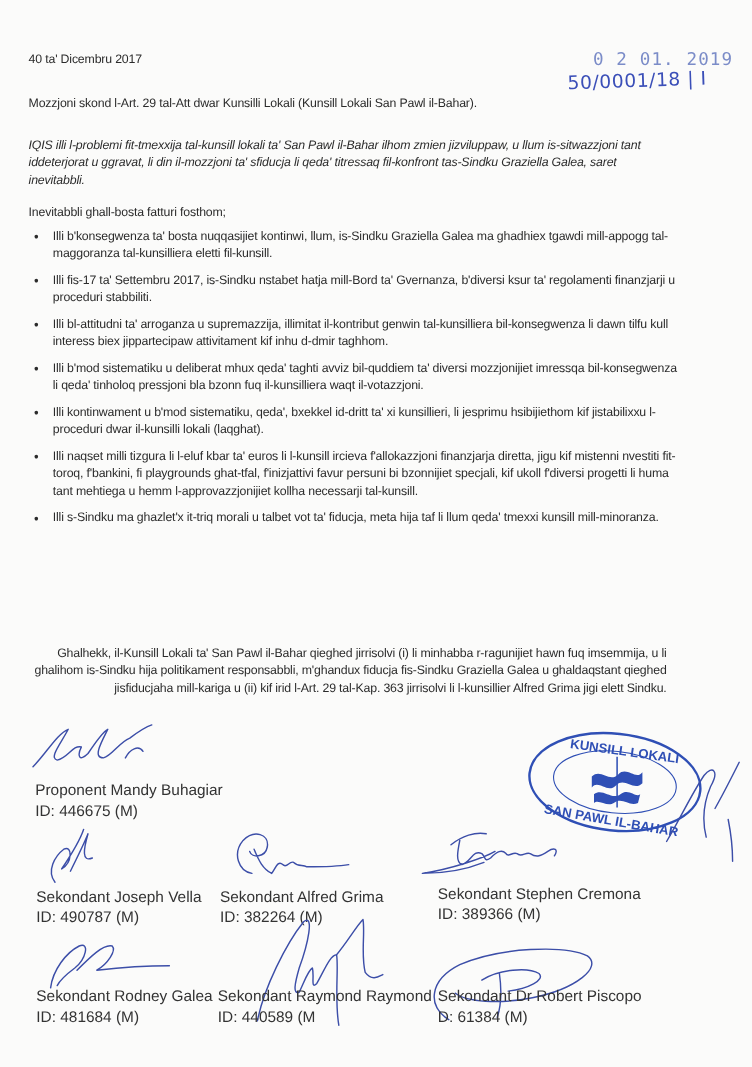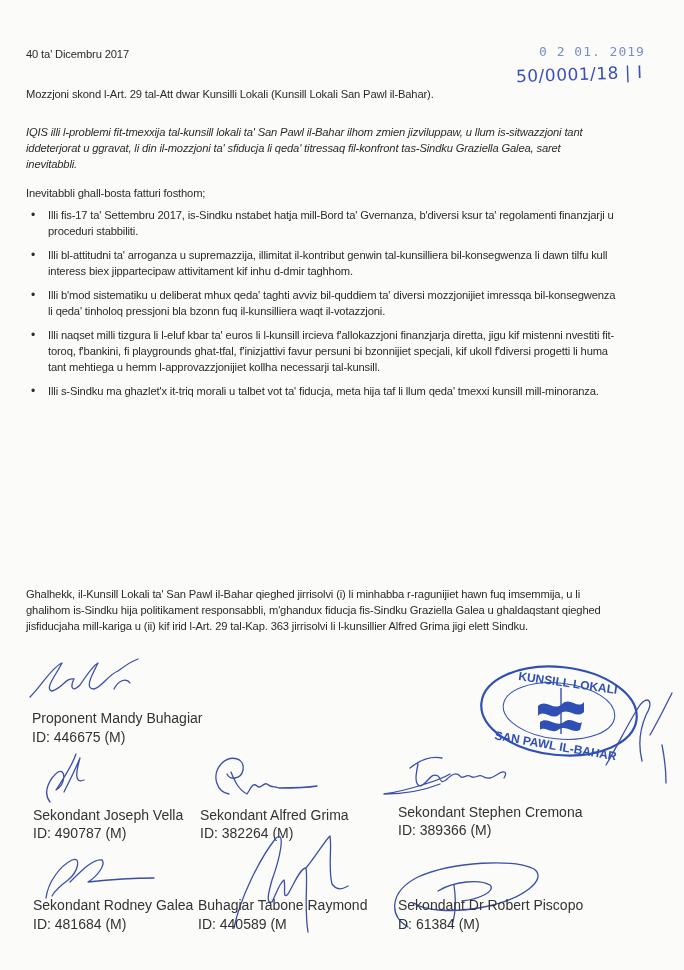--- a/index.html
+++ b/index.html
@@ -4,47 +4,49 @@
 <style>
   html, body { margin:0; padding:0; }
   body {
     width:684px; height:970px; background:#fbfbfa; position:relative; overflow:hidden;
     font-family:"Liberation Sans", sans-serif; color:#2a2a2a;
   }
   .abs { position:absolute; }
   .txt { font-size:11.2px; line-height:16px; letter-spacing:-0.15px; color:#2b2b2b; }
   #date { left:26px; top:46px; }
   #title { left:26px; top:86px; }
-  #stamp-date { left:539px; top:44px; font-family:"DejaVu Sans Mono", monospace; font-size:13px; color:#7b8cc8; letter-spacing:1px; }
+  #stamp-date { left:539px; top:44px; font-family:"DejaVu Sans Mono", monospace; font-size:16px; color:#7b8cc8; letter-spacing:1px; }
   #ref { left:516px; top:64px; font-family:"DejaVu Sans", sans-serif; font-size:17px; color:#3b4fb8; letter-spacing:0.5px; transform:rotate(-2deg); }
   #intro { left:26px; top:124px; width:560px;font-style:italic; }
   #lead { left:26px; top:185px; }
   #bullets { left:26px; top:207px; width:590px; margin:0; padding:0; list-style:none; }
   #bullets li { position:relative; padding-left:22px; margin-bottom:8px; }
   #bullets li::before { content:"\2022"; position:absolute; left:5px; top:0; font-size:12px; }
-  #resolution { left:26px; top:586px; width:580px; }
+  #resolution { left:26px; top:586px; width:580px;text-align:right; }
   .sig-label { font-size:14px; line-height:14px; color:#333; }
   .ink { fill:none; stroke:#3c4ea8; stroke-width:1.3; stroke-linecap:round; stroke-linejoin:round; }
   #seal { left:478px; top:662px; width:162px; height:98px; }
 </style>
 </head>
 <body>
 
 <div class="abs txt" id="date">40 ta' Dicembru 2017</div>
 <div class="abs" id="stamp-date">0 2  01. 2019</div>
 <div class="abs" id="ref">50/0001/18 | I</div>
 <div class="abs txt" id="title">Mozzjoni skond l-Art. 29 tal-Att dwar Kunsilli Lokali (Kunsill Lokali San Pawl il-Bahar).</div>
 
 <div class="abs txt" id="intro">IQIS illi l-problemi fit-tmexxija tal-kunsill lokali ta' San Pawl il-Bahar ilhom zmien jizviluppaw, u llum is-sitwazzjoni tant iddeterjorat u ggravat, li din il-mozzjoni ta' sfiducja li qeda' titressaq fil-konfront tas-Sindku Graziella Galea, saret inevitabbli.</div>
 <div class="abs txt" id="lead">Inevitabbli ghall-bosta fatturi fosthom;</div>
 
 <ul class="abs txt" id="bullets">
+  <li>Illi b'konsegwenza ta' bosta nuqqasijiet kontinwi, llum, is-Sindku Graziella Galea ma ghadhiex tgawdi mill-appogg tal-maggoranza tal-kunsilliera eletti fil-kunsill.</li>
   <li>Illi fis-17 ta' Settembru 2017, is-Sindku nstabet hatja mill-Bord ta' Gvernanza, b'diversi ksur ta' regolamenti finanzjarji u proceduri stabbiliti.</li>
   <li>Illi bl-attitudni ta' arroganza u supremazzija, illimitat il-kontribut genwin tal-kunsilliera bil-konsegwenza li dawn tilfu kull interess biex jippartecipaw attivitament kif inhu d-dmir taghhom.</li>
   <li>Illi b'mod sistematiku u deliberat mhux qeda' taghti avviz bil-quddiem ta' diversi mozzjonijiet imressqa bil-konsegwenza li qeda' tinholoq pressjoni bla bzonn fuq il-kunsilliera waqt il-votazzjoni.</li>
+  <li>Illi kontinwament u b'mod sistematiku, qeda', bxekkel id-dritt ta' xi kunsillieri, li jesprimu hsibijiethom kif jistabilixxu l-proceduri dwar il-kunsilli lokali (laqghat).</li>
   <li>Illi naqset milli tizgura li l-eluf kbar ta' euros li l-kunsill ircieva f'allokazzjoni finanzjarja diretta, jigu kif mistenni nvestiti fit-toroq, f'bankini, fi playgrounds ghat-tfal, f'inizjattivi favur persuni bi bzonnijiet specjali, kif ukoll f'diversi progetti li huma tant mehtiega u hemm l-approvazzjonijiet kollha necessarji tal-kunsill.</li>
   <li>Illi s-Sindku ma ghazlet'x it-triq morali u talbet vot ta' fiducja, meta hija taf li llum qeda' tmexxi kunsill mill-minoranza.</li>
 </ul>
 
 <div class="abs txt" id="resolution">Ghalhekk, il-Kunsill Lokali ta' San Pawl il-Bahar qieghed jirrisolvi (i) li minhabba r-ragunijiet hawn fuq imsemmija, u li ghalihom is-Sindku hija politikament responsabbli, m'ghandux fiducja fis-Sindku Graziella Galea u ghaldaqstant qieghed jisfiducjaha mill-kariga u (ii) kif irid l-Art. 29 tal-Kap. 363 jirrisolvi li l-kunsillier Alfred Grima jigi elett Sindku.</div>
 
 <svg class="abs" style="left:22px;top:655px" width="130" height="50">
   <path class="ink" d="M8 42 C20 30,30 12,40 8 C34 20,22 34,30 36 C40 34,44 22,52 24 C48 32,50 38,58 30 C66 18,72 10,76 8 C70 20,62 34,72 34 C80 32,86 20,96 16 C104 10,110 6,116 4 M92 34 C96 26,104 22,108 28"></path>
 </svg>
 <div class="abs sig-label" style="left:32px;top:711px">Proponent Mandy Buhagiar</div>
@@ -83,20 +85,20 @@
 
 <svg class="abs" style="left:36px;top:852px" width="130" height="50">
   <path class="ink" d="M10 46 C12 30,24 14,36 8 C46 4,42 20,32 28 C24 34,18 40,16 44 M34 30 C46 18,58 6,66 8 C70 12,62 24,52 30 C70 28,96 26,118 26"></path>
 </svg>
 <div class="abs sig-label" style="left:33px;top:898px">Sekondant Rodney Galea</div>
 <div class="abs sig-label" style="left:33px;top:917px">ID: 481684 (M)</div>
 
 <svg class="abs" style="left:220px;top:828px" width="150" height="110">
   <path class="ink" d="M14 100 C20 70,40 30,56 10 C66 2,60 30,52 52 C48 66,46 76,52 74 C56 66,60 54,64 52 C66 60,62 72,68 66 C74 56,80 40,86 40 C88 52,84 80,88 104 M86 40 C96 28,104 14,110 8 C112 20,108 40,112 56 C118 64,124 60,128 58"></path>
 </svg>
-<div class="abs sig-label" style="left:198px;top:898px">Buhagiar Tabone Raymond</div>
+<div class="abs sig-label" style="left:198px;top:898px">Sekondant Raymond Raymond</div>
 <div class="abs sig-label" style="left:198px;top:917px">ID: 440589 (M</div>
 
 <svg class="abs" style="left:384px;top:855px" width="170" height="80">
   <path class="ink" d="M24 72 C4 60,6 36,34 22 C70 6,130 4,150 14 C164 24,140 44,100 52 C70 58,40 56,30 48 M54 36 C70 26,96 24,106 30 C112 36,96 44,78 46 M70 30 C72 44,72 58,68 70"></path>
 </svg>
 <div class="abs sig-label" style="left:398px;top:898px">Sekondant Dr Robert Piscopo</div>
 <div class="abs sig-label" style="left:398px;top:917px">D: 61384 (M)</div>
 
 </body></html>

